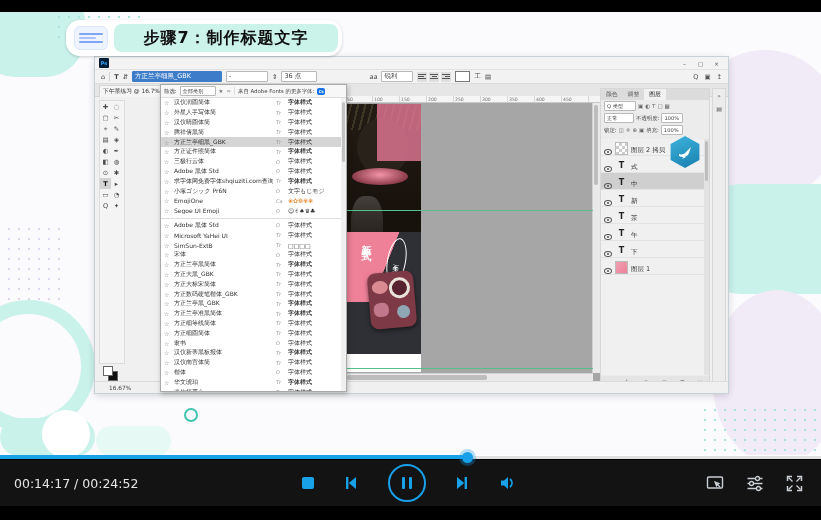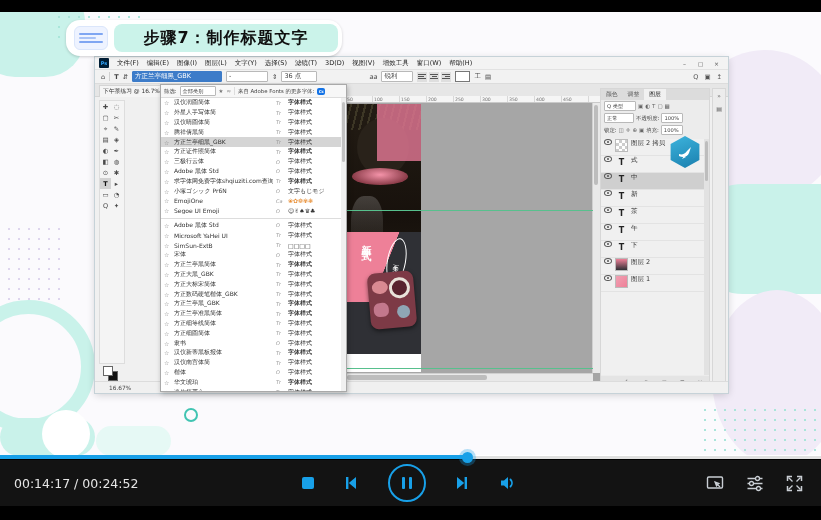--- a/index.html
+++ b/index.html
@@ -111,21 +111,21 @@
   .fscroll i{position:absolute;left:1px;top:4px;width:3px;height:60px;background:#c2c2c2;border-radius:2px;}
   
   .rpanel{position:absolute;left:505px;top:31px;width:110px;height:302px;background:#ececec;border:1px solid #d7d7d7;box-sizing:border-box;}
   .ptabs{height:11px;display:flex;background:#dcdcdc;font-size:5.8px;}
   .ptabs span{padding:0 5px;line-height:11px;color:#555;}
   .ptabs span.act{background:#f1f1f1;color:#111;}
   .prow{height:12px;display:flex;align-items:center;gap:2px;padding:0 3px;font-size:5.4px;color:#444;}
   .prow .field{font-size:5.2px;height:8px;line-height:8px;}
   .picon{color:#666;font-size:5.5px;}
   .llist{position:absolute;left:0;top:50px;width:104px;bottom:14px;overflow:hidden;background:#f0f0f0;}
-  .lrow{height:16px;display:flex;align-items:flex-start;gap:3px;padding:0 3px;border-bottom:1px solid #e3e3e3;font-size:6.5px;color:#333;}
+  .lrow{height:16px;display:flex;align-items:flex-end;gap:3px;padding:0 3px;border-bottom:1px solid #e3e3e3;font-size:6.5px;color:#333;}
   .lrow.sel{background:#cfcfcf;}
   .eye{width:6px;height:4px;border:1px solid #555;border-radius:50%;position:relative;flex:none;}
   .eye:after{content:"";position:absolute;left:2px;top:1px;width:2px;height:2px;border-radius:50%;background:#555;}
   .lthumb{width:11px;height:11px;flex:none;border:1px solid #bbb;display:flex;align-items:center;justify-content:center;
     font-size:8px;font-weight:bold;color:#222;}
   .lthumb.checker{background:repeating-conic-gradient(#cdcdcd 0 25%,#fff 0 50%) 0 0/6px 6px;}
   .lthumb.text{background:transparent;border-color:transparent;}
   .lthumb.food1{background:linear-gradient(135deg,#d9899a,#7c3a46);}
   .lthumb.food2{background:linear-gradient(135deg,#c2788c,#58232e);}
   .lthumb.pink{background:linear-gradient(#ee8098,#2f3035);}
@@ -185,35 +185,20 @@
           <i></i>
           <i></i>
         </span>
       <span class="btxt">步骤7：制作标题文字</span>
     </div>
 
     <div class="ps">
 
       <div class="menubar">
         <span class="psicon">Ps</span>
-        <span style="display:flex;gap:8px;">
-
-        <span class="mi">文件(F)</span>
-            <span class="mi">编辑(E)</span>
-            <span class="mi">图像(I)</span>
-            <span class="mi">图层(L)</span>
-            <span class="mi">文字(Y)</span>
-            <span class="mi">选择(S)</span>
-            <span class="mi">滤镜(T)</span>
-            <span class="mi">3D(D)</span>
-            <span class="mi">视图(V)</span>
-            <span class="mi">增效工具</span>
-            <span class="mi">窗口(W)</span>
-            <span class="mi">帮助(H)</span>
-          </span>
         <span class="winbtns">
 
         <span>–</span>
             <span>▢</span>
             <span>×</span>
           </span>
       </div>
 
       <div class="opt">
         <span>⌂</span>
@@ -639,25 +624,20 @@
             <div class="lrow">
               <span class="eye"></span>
               <span class="lthumb text">T</span>
               <span>下</span>
             </div>
 
 
 
 
 
-            <div class="lrow">
-              <span class="eye"></span>
-              <span class="lthumb pink"></span>
-              <span>图层 2</span>
-            </div>
 
             <div class="lrow">
               <span class="eye"></span>
               <span class="lthumb pink2"></span>
               <span>图层 1</span>
             </div>
 
 
           </div>
         <div class="lscroll">

